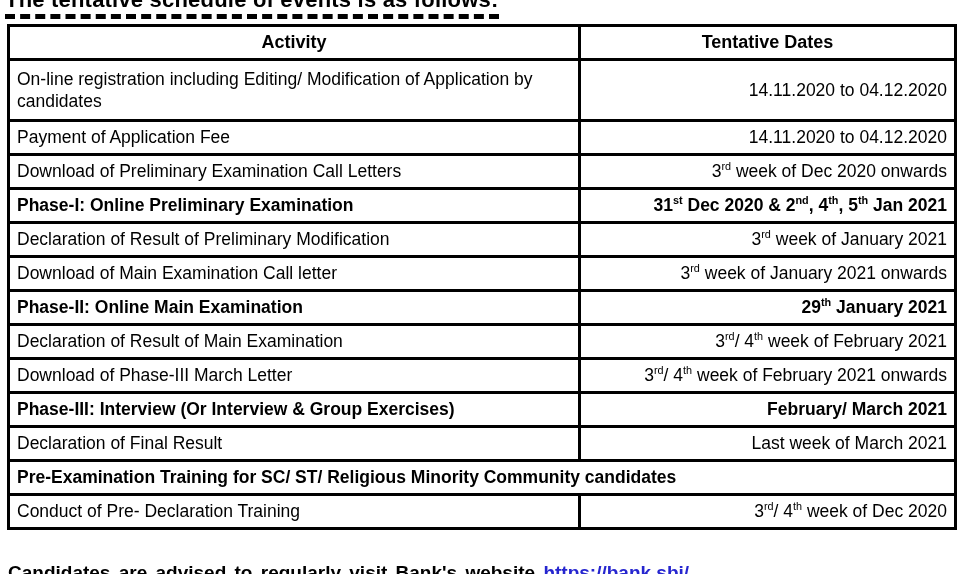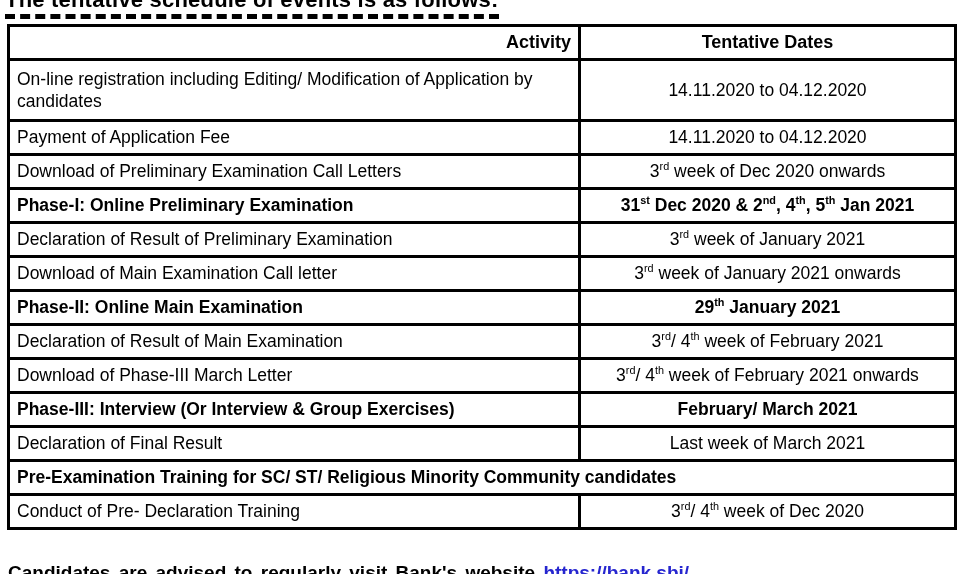--- a/index.html
+++ b/index.html
@@ -34,24 +34,24 @@
   }
   table.schedule th, table.schedule td {
     border: 3px solid #000000;
     padding: 2px 7px;
     font-size: 17.5px;
     line-height: 1.28;
     vertical-align: middle;
     overflow: hidden;
   }
   table.schedule th { font-size: 18px; height: 27px; }
-  th.col-activity { text-align: right; width: 58.5%; }
+  th.col-activity { text-align: center; width: 58.5%; }
   th.col-dates { text-align: center; }
   td.act { text-align: left; margin-left: 14px; }
-  td.dt { text-align: center; }
+  td.dt { text-align: right; }
   tbody tr { height: 34px; }
   tbody tr.tall { height: 61px; }
   tbody tr.bold td { font-weight: bold; }
   sup { font-size: 62%; line-height: 0; vertical-align: super; }
   .footer {
     position: absolute;
     top: 562px;
     left: 8px;
     font-size: 19px;
     font-weight: bold;
@@ -85,21 +85,21 @@
         </tr>
         <tr>
           <td class="act">Download of Preliminary Examination Call Letters</td>
           <td class="dt">3<sup>rd</sup> week of Dec 2020 onwards</td>
         </tr>
         <tr class="bold">
           <td class="act">Phase-I: Online Preliminary Examination</td>
           <td class="dt">31<sup>st</sup> Dec 2020 &amp; 2<sup>nd</sup>, 4<sup>th</sup>, 5<sup>th</sup> Jan 2021</td>
         </tr>
         <tr>
-          <td class="act">Declaration of Result of Preliminary Examination</td>
+          <td class="act">Declaration of Result of Preliminary Modification</td>
           <td class="dt">3<sup>rd</sup> week of January 2021</td>
         </tr>
         <tr>
           <td class="act">Download of Main Examination Call letter</td>
           <td class="dt">3<sup>rd</sup> week of January 2021 onwards</td>
         </tr>
         <tr class="bold">
           <td class="act">Phase-II: Online Main Examination</td>
           <td class="dt">29<sup>th</sup> January 2021</td>
         </tr>

